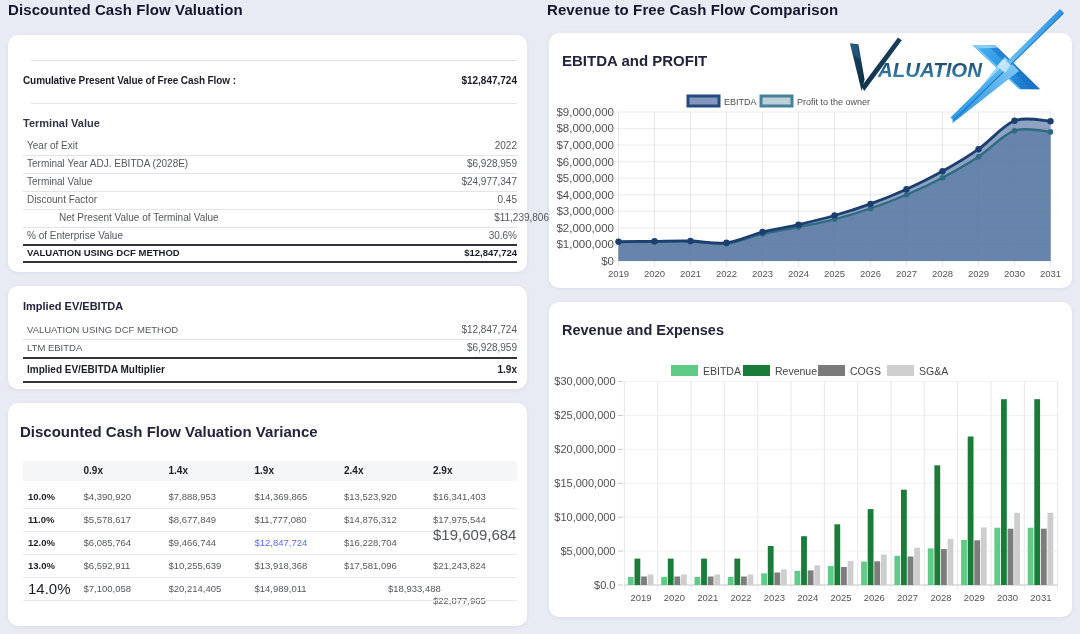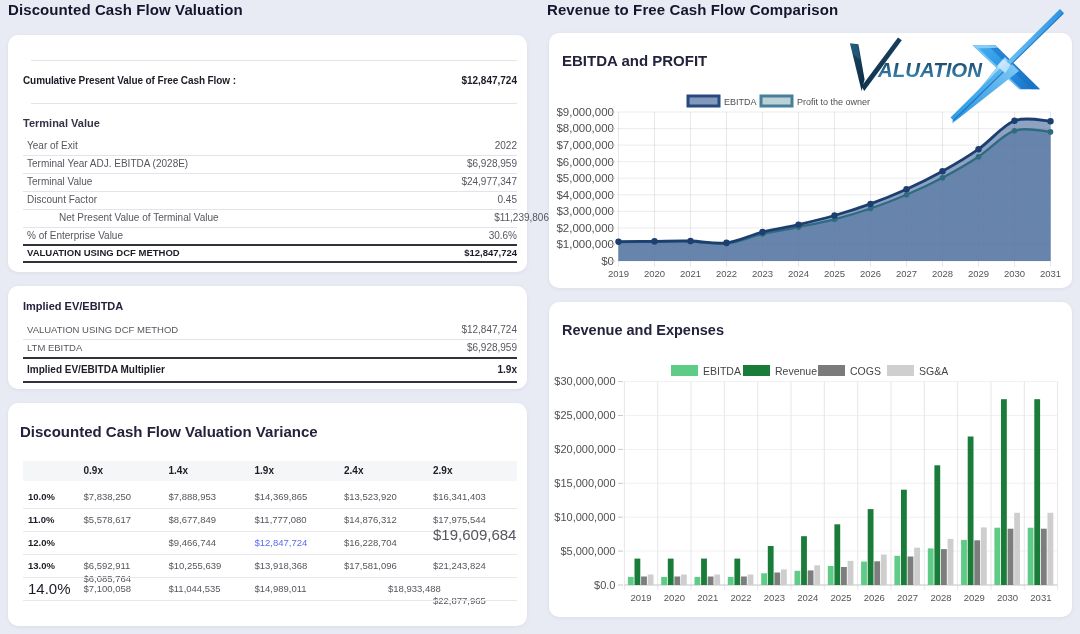--- a/index.html
+++ b/index.html
@@ -52,50 +52,50 @@
 <div class="card" style="left:8px; top:403px; width:519px; height:223px;"></div>
 <div class="ctitle" style="left:20px; top:423px; font-size:15px;">Discounted Cash Flow Valuation Variance</div>
 <div class="abs" style="left:23px; top:460.5px; width:494px; font-size:10px; color:#55575e;">
     <div style="position:absolute; top:0; left:0; width:494px; height:20.5px; background:#f5f6f8;"></div>
     <div style="position:absolute; top:0; left:60.5px; height:20.5px; line-height:20.5px; font-weight:bold; color:#1b1c26;">0.9x</div>
     <div style="position:absolute; top:0; left:145.5px; height:20.5px; line-height:20.5px; font-weight:bold; color:#1b1c26;">1.4x</div>
     <div style="position:absolute; top:0; left:231.5px; height:20.5px; line-height:20.5px; font-weight:bold; color:#1b1c26;">1.9x</div>
     <div style="position:absolute; top:0; left:321px; height:20.5px; line-height:20.5px; font-weight:bold; color:#1b1c26;">2.4x</div>
     <div style="position:absolute; top:0; left:410px; height:20.5px; line-height:20.5px; font-weight:bold; color:#1b1c26;">2.9x</div>
     <div style="position:absolute; top:24.0px; left:5px; height:23px; line-height:23px; font-weight:bold; font-size:9.5px; color:#1b1c26;">10.0%</div>
-    <div style="position:absolute; top:24.0px; left:60.5px; height:23px; line-height:23px; font-size:9.5px; color:#55575e;">$7,838,250</div>
+    <div style="position:absolute; top:24.0px; left:60.5px; height:23px; line-height:23px; font-size:9.5px; color:#55575e;">$4,390,920</div>
     <div style="position:absolute; top:24.0px; left:145.5px; height:23px; line-height:23px; font-size:9.5px; color:#55575e;">$7,888,953</div>
     <div style="position:absolute; top:24.0px; left:231.5px; height:23px; line-height:23px; font-size:9.5px; color:#55575e;">$14,369,865</div>
     <div style="position:absolute; top:24.0px; left:321px; height:23px; line-height:23px; font-size:9.5px; color:#55575e;">$13,523,920</div>
     <div style="position:absolute; top:24.0px; left:410px; height:23px; line-height:23px; font-size:9.5px; color:#55575e;">$16,341,403</div>
     <div style="position:absolute; top:47.0px; left:0; width:494px; border-top:1px solid #e8e8ec;"></div>
     <div style="position:absolute; top:47.0px; left:5px; height:23px; line-height:23px; font-weight:bold; font-size:9.5px; color:#1b1c26;">11.0%</div>
     <div style="position:absolute; top:47.0px; left:60.5px; height:23px; line-height:23px; font-size:9.5px; color:#55575e;">$5,578,617</div>
     <div style="position:absolute; top:47.0px; left:145.5px; height:23px; line-height:23px; font-size:9.5px; color:#55575e;">$8,677,849</div>
     <div style="position:absolute; top:47.0px; left:231.5px; height:23px; line-height:23px; font-size:9.5px; color:#55575e;">$11,777,080</div>
     <div style="position:absolute; top:47.0px; left:321px; height:23px; line-height:23px; font-size:9.5px; color:#55575e;">$14,876,312</div>
     <div style="position:absolute; top:47.0px; left:410px; height:23px; line-height:23px; font-size:9.5px; color:#55575e;">$17,975,544</div>
     <div style="position:absolute; top:70.0px; left:0; width:494px; border-top:1px solid #e8e8ec;"></div>
     <div style="position:absolute; top:70.0px; left:5px; height:23px; line-height:23px; font-weight:bold; font-size:9.5px; color:#1b1c26;">12.0%</div>
-    <div style="position:absolute; top:70.0px; left:60.5px; height:23px; line-height:23px; font-size:9.5px; color:#55575e;margin-top:36px;">$6,085,764</div>
+    <div style="position:absolute; top:70.0px; left:60.5px; height:23px; line-height:23px; font-size:9.5px; color:#55575e;">$6,085,764</div>
     <div style="position:absolute; top:70.0px; left:145.5px; height:23px; line-height:23px; font-size:9.5px; color:#55575e;">$9,466,744</div>
     <div style="position:absolute; top:70.0px; left:231.5px; height:23px; line-height:23px; font-size:9.5px; color:#5c6cf0;">$12,847,724</div>
     <div style="position:absolute; top:70.0px; left:321px; height:23px; line-height:23px; font-size:9.5px; color:#55575e;">$16,228,704</div>
     <div style="position:absolute; top:62px; left:410px; height:23px; line-height:23px; font-size:15px; color:#55575e;text-align:right;">$19,609,684</div>
     <div style="position:absolute; top:93.0px; left:0; width:494px; border-top:1px solid #e8e8ec;"></div>
     <div style="position:absolute; top:93.0px; left:5px; height:23px; line-height:23px; font-weight:bold; font-size:9.5px; color:#1b1c26;">13.0%</div>
     <div style="position:absolute; top:93.0px; left:60.5px; height:23px; line-height:23px; font-size:9.5px; color:#55575e;">$6,592,911</div>
     <div style="position:absolute; top:93.0px; left:145.5px; height:23px; line-height:23px; font-size:9.5px; color:#55575e;">$10,255,639</div>
     <div style="position:absolute; top:93.0px; left:231.5px; height:23px; line-height:23px; font-size:9.5px; color:#55575e;">$13,918,368</div>
     <div style="position:absolute; top:93.0px; left:321px; height:23px; line-height:23px; font-size:9.5px; color:#55575e;">$17,581,096</div>
     <div style="position:absolute; top:93.0px; left:410px; height:23px; line-height:23px; font-size:9.5px; color:#55575e;">$21,243,824</div>
     <div style="position:absolute; top:116.0px; left:0; width:494px; border-top:1px solid #e8e8ec;"></div>
     <div style="position:absolute; top:116.0px; left:5px; height:23px; line-height:23px; font-weight:normal; font-size:15px; color:#1b1c26;">14.0%</div>
     <div style="position:absolute; top:116.0px; left:60.5px; height:23px; line-height:23px; font-size:9.5px; color:#55575e;">$7,100,058</div>
-    <div style="position:absolute; top:116.0px; left:145.5px; height:23px; line-height:23px; font-size:9.5px; color:#55575e;">$11,044,535</div>
+    <div style="position:absolute; top:116.0px; left:145.5px; height:23px; line-height:23px; font-size:9.5px; color:#55575e;">$20,214,405</div>
     <div style="position:absolute; top:116.0px; left:231.5px; height:23px; line-height:23px; font-size:9.5px; color:#55575e;">$14,989,011</div>
     <div style="position:absolute; top:116.0px; left:321px; height:23px; line-height:23px; font-size:9.5px; color:#55575e;margin-left:44px;">$18,933,488</div>
     <div style="position:absolute; top:128px; left:410px; height:23px; line-height:23px; font-size:9.5px; color:#55575e;">$22,877,965</div>
     <div style="position:absolute; top:139.0px; left:0; width:494px; border-top:1px solid #e8e8ec;"></div>
   </div>
 
 <div class="card" style="left:549px; top:33px; width:523px; height:255px;"></div>
 <div class="ctitle" style="left:562px; top:52px; font-size:15px;">EBITDA and PROFIT</div>
 <svg class="abs" style="left:549px; top:33px;" width="523" height="255" viewBox="0 0 523 255">
     <path d="M69.5,208.6 C75.4,208.6 93.6,208.4 105.5,208.3 C117.4,208.2 129.6,207.7 141.5,208.0 C153.4,208.2 165.6,211.3 177.5,209.8 C189.4,208.3 201.6,202.0 213.5,199.0 C225.4,196.0 237.6,194.3 249.5,191.6 C261.4,188.8 273.6,185.9 285.5,182.5 C297.4,179.1 309.6,175.2 321.5,170.9 C333.4,166.6 345.6,161.7 357.5,156.3 C369.4,150.9 381.6,144.9 393.5,138.3 C405.4,131.7 417.6,124.6 429.5,116.2 C441.4,107.9 453.6,92.4 465.5,87.8 C477.4,83.2 495.6,88.2 501.5,88.3 L501.5,228.0 L69.5,228.0 Z" fill="#8ea3c2"></path>

